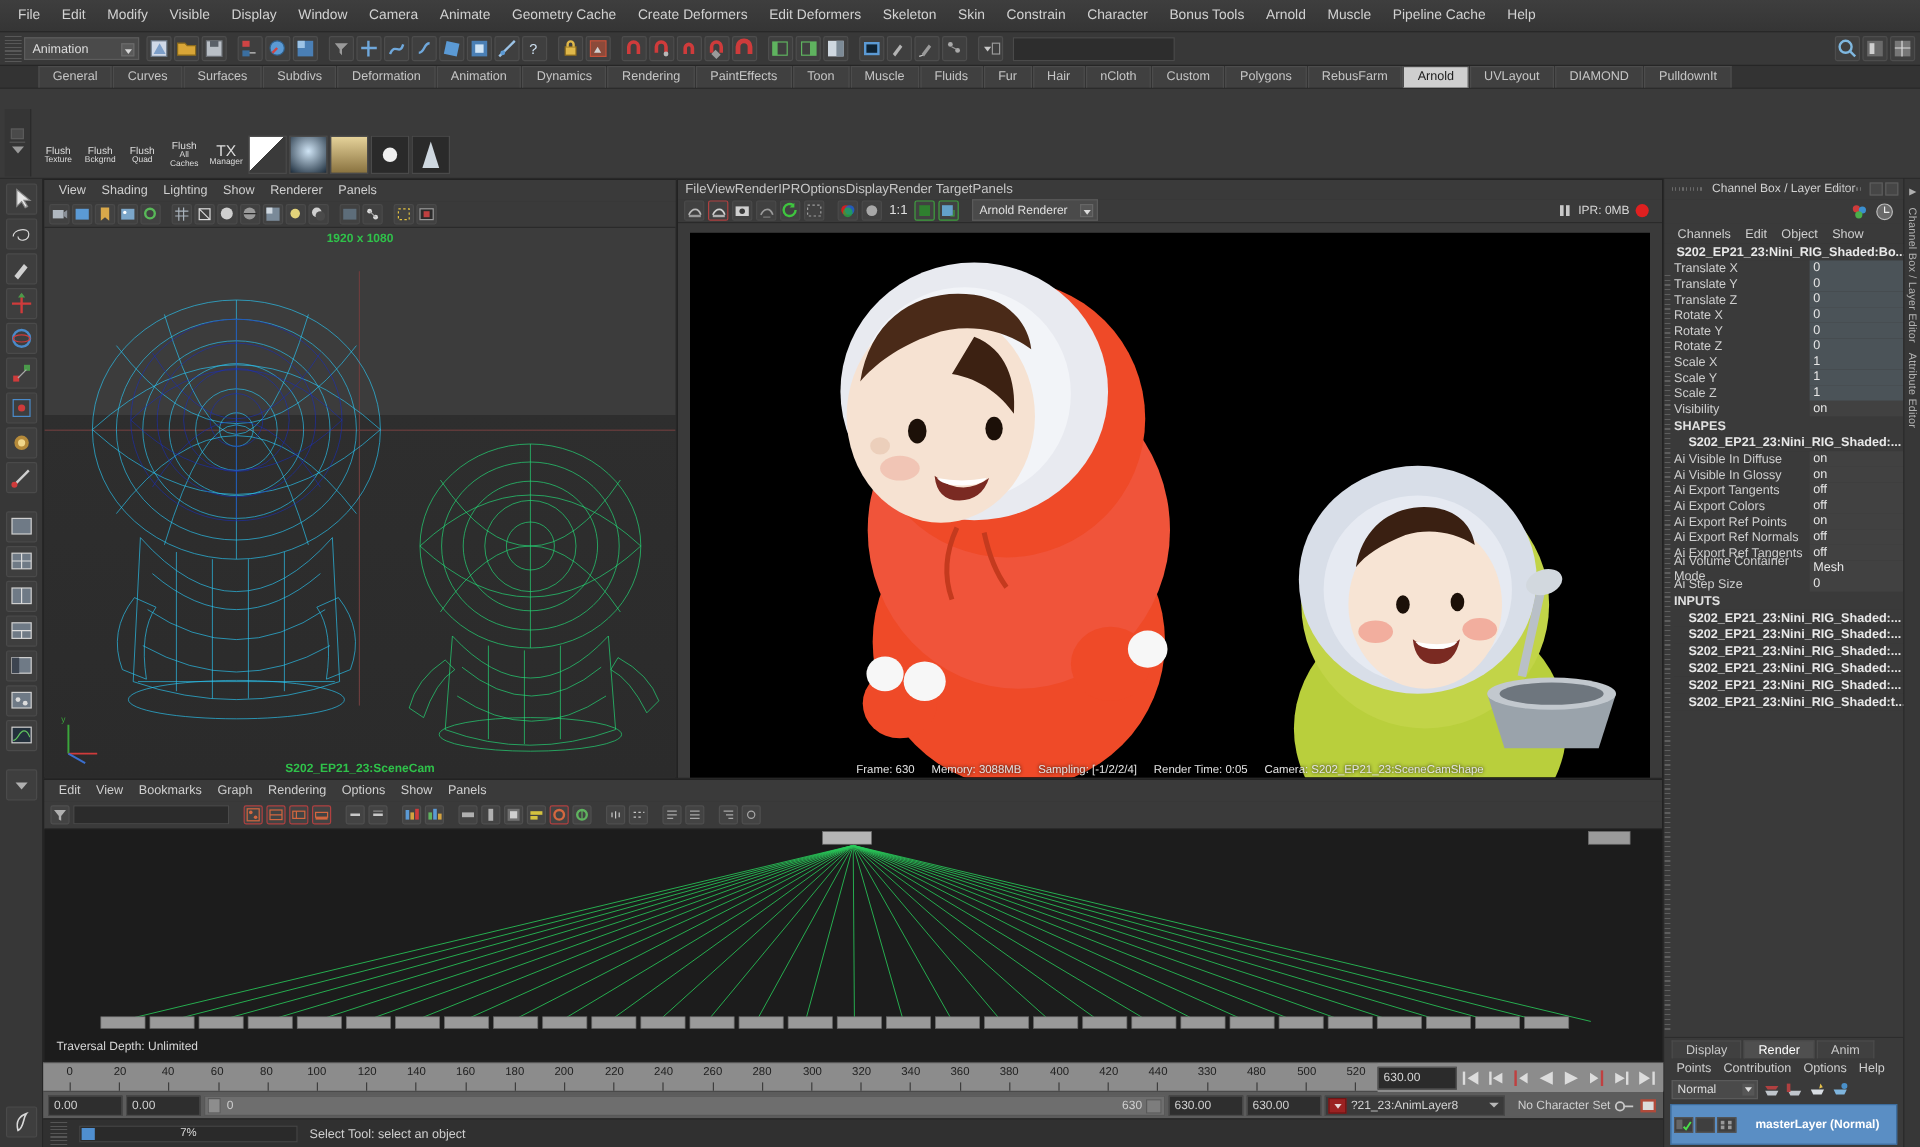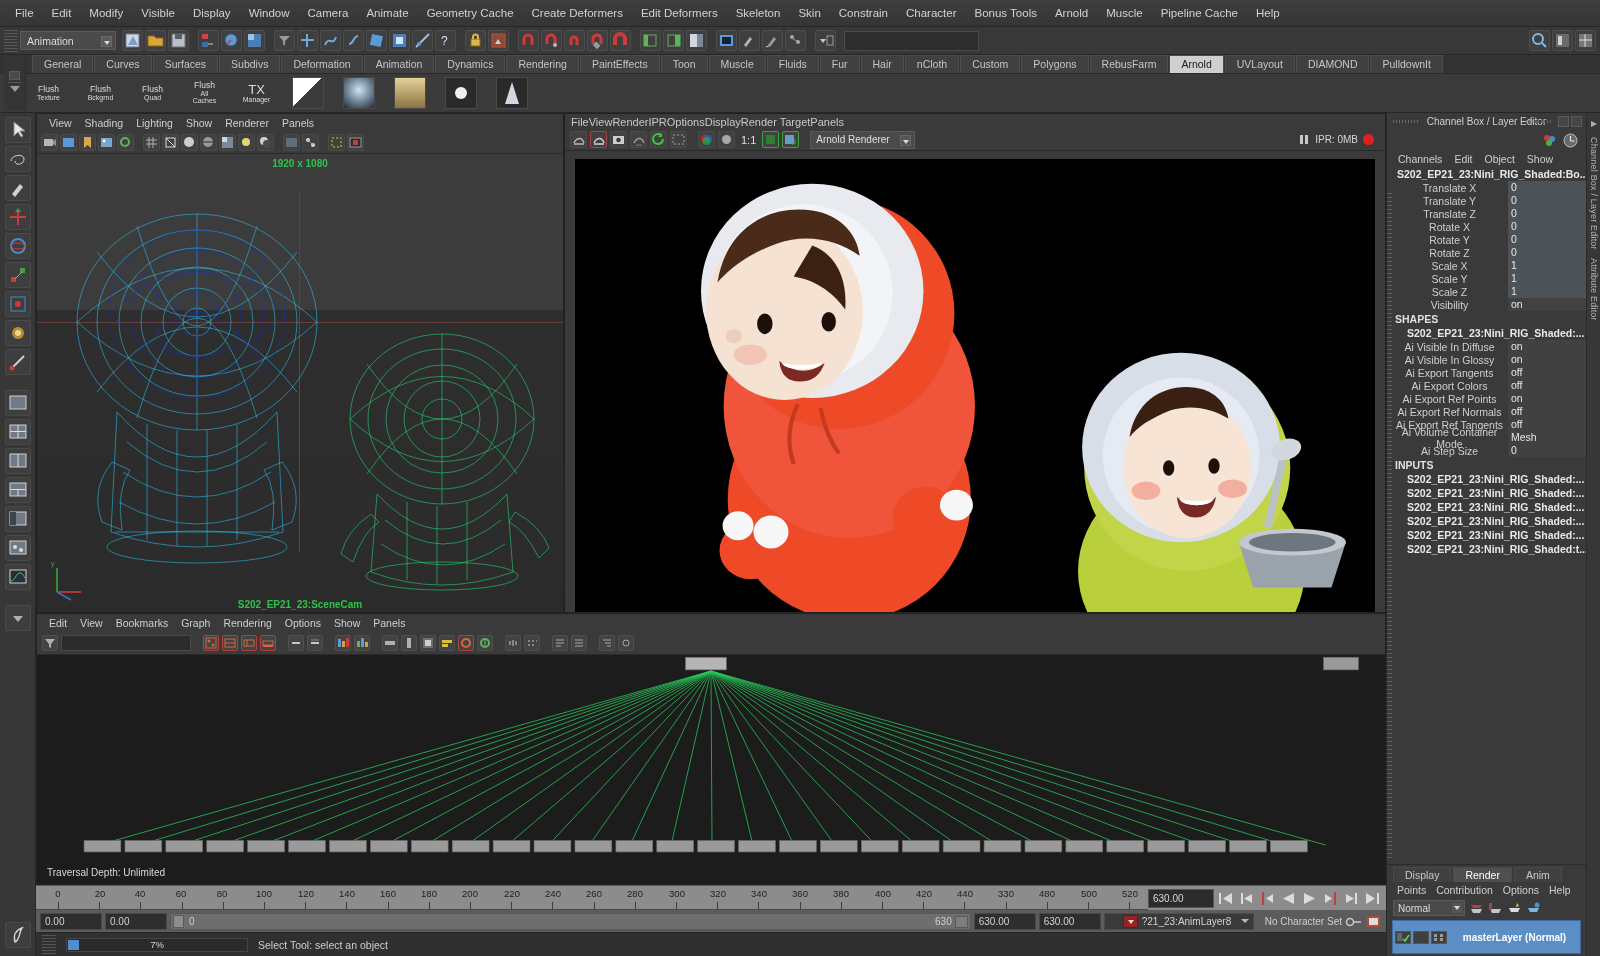--- a/index.html
+++ b/index.html
@@ -26,21 +26,21 @@
   .tb-ico.sep{ width:5px; border:none; background:transparent;}
   .tb-ico svg{ display:block; }
   .statusline .fld{ width:135px; height:20px; background:#2d2d2d; border:1px solid #4a4a4a; margin-left:6px;}
   .statusline .spacer{ flex:1; }
 
   
   .shelf{ background:#3a3a3a; border-bottom:1px solid #262626; flex:0 0 auto;}
   .shelftabs{ height:19px; display:flex; align-items:flex-end; padding-left:32px; background:#333; border-bottom:1px solid #2a2a2a;}
   .shelftab{ padding:2px 11px 2px 11px; font-size:10.5px; color:#c5c5c5; background:#404040; border:1px solid #4c4c4c; border-bottom:none; margin-right:1px; height:18px;}
   .shelftab.active{ background:#cfcfcf; color:#1b1b1b; }
-  .shelfbody{ height:38px; display:flex; align-items:center; padding-left:32px; gap:19px; background:#3a3a3a; position:relative;}
+  .shelfbody{ height:38px; display:flex; align-items:center; padding-left:32px; gap:2px; background:#3a3a3a; position:relative;margin-top:36px;}
   .shelf-handle{ position:absolute; left:4px; top:-19px; width:22px; height:56px; background:#353535; border-right:1px solid #2b2b2b;}
   .shelf-handle .hb{ width:11px; height:9px; background:#4a4a4a; border:1px solid #5a5a5a; margin:16px auto 2px auto; }
   .shelf-handle .hl{ width:13px; height:1px; background:#565656; margin:2px auto;}
   .shelf-handle .tri{ width:0;height:0;border-left:5px solid transparent;border-right:5px solid transparent;border-top:6px solid #9a9a9a; margin:3px auto;}
   .shelfbtn{ width:33px; height:33px; display:flex; flex-direction:column; align-items:center; justify-content:center; color:#dcdcdc; line-height:1.05; text-align:center;}
   .shelfbtn .l1{ font-size:8.5px; } .shelfbtn .l2{ font-size:7px; }
   .shelfimg{ width:32px; height:32px; border:1px solid #4a4a4a; }
 
   
   .main{ flex:1; display:flex; min-height:0; }
@@ -100,21 +100,21 @@
   .tl-right{ position:absolute; right:0; top:0; height:24px; display:flex; align-items:center; gap:2px; padding-right:4px; background:#8c8c8c;}
   .tl-field{ width:66px;height:19px;background:#2b2b2b;border:1px solid #555;color:#d8d8d8;font-size:10px;display:flex;align-items:center;padding-left:4px;}
   .pb{ width:19px;height:19px; position:relative;}
 
   .rangebar{ height:23px; background:#5c5c5c; display:flex; align-items:center; gap:3px; padding:0 4px; border-top:1px solid #4a4a4a; flex:0 0 auto;}
   .rg-field{ width:62px;height:17px;background:#2e2e2e;border:1px solid #484848;color:#d2d2d2;font-size:10px;display:flex;align-items:center;padding-left:4px;}
   .rg-slider{ flex:1; height:17px; background:#6e6e6e; border:1px solid #585858; position:relative;}
   .rg-slider .knob{ position:absolute; left:2px; top:1px; width:11px; height:13px; background:#8d8d8d; border:1px solid #5a5a5a;}
   .rg-slider .endlbl{ position:absolute; right:18px; top:2px; font-size:10px; color:#d0d0d0;}
   .rg-slider .endbox{ position:absolute; right:2px; top:2px; width:13px;height:12px;background:#7d7d7d;border:1px solid #5a5a5a;}
-  .layerpick{ width:150px;height:17px;background:#3a3a3a;border:1px solid #4a4a4a;display:flex;align-items:center;gap:4px;padding-left:18px;font-size:10px;color:#d2d2d2;}
+  .layerpick{ width:150px;height:17px;background:#3a3a3a;border:1px solid #4a4a4a;display:flex;align-items:center;gap:4px;padding-left:2px;font-size:10px;color:#d2d2d2;}
   .redchip{ width:15px;height:13px;background:#9b2222;border:1px solid #6f1414;position:relative;}
   .redchip:after{content:"";position:absolute;left:4px;top:4px;border-left:3px solid transparent;border-right:3px solid transparent;border-top:4px solid #e8d8d8;}
   .nocharset{ font-size:10px;color:#cfcfcf;padding-left:8px;}
 
   
   .melrow{ height:25px; background:#3b3b3b; display:flex; align-items:center; border-top:1px solid #2c2c2c; flex:0 0 auto;}
   .meltab{ width:58px;height:25px;background:#464646;display:flex;align-items:center;justify-content:center;font-size:10.5px;color:#d8d8d8;border-right:1px solid #2c2c2c;}
   .melinput{ flex:1; height:25px; background:#4a4a4a; }
   .melscroll{ width:12px;height:25px;background:#3a3a3a;}
 
@@ -132,21 +132,21 @@
   .cbtitle .wbtn{position:absolute;right:4px;top:3px;width:11px;height:11px;border:1px solid #5d5d5d;background:#464646;}
   .cbtitle .wbtn.b2{right:17px;}
   .cbicons{ height:20px; background:#3a3a3a; display:flex; align-items:center; justify-content:flex-end; gap:6px; padding-right:8px;}
   .cbmenu{ height:17px; background:#3a3a3a; display:flex; align-items:center; gap:2px; padding-left:6px;}
   .cbmenu span{ font-size:10.5px; color:#cfcfcf; padding:0 5px;}
   .cblist{ flex:1; background:#3a3a3a; overflow:hidden; position:relative; padding-left:8px;}
   .cbhdr{ font-size:10.5px; font-weight:bold; color:#e8e8e8; padding:1px 0 1px 2px; background:#3a3a3a;}
   .cbhdr.ind{ padding-left:12px;}
   .cbsec{ font-size:10.5px;font-weight:bold;color:#e0e0e0;padding:2px 0 1px 0;}
   .cbrow{ display:flex; height:13px; align-items:center;}
-  .cbrow .n{ flex:1; text-align:center; font-size:10.5px; color:#cfcfcf; padding-right:4px;}
+  .cbrow .n{ flex:1; text-align:left; font-size:10.5px; color:#cfcfcf; padding-right:4px;}
   .cbrow .v{ width:78px; font-size:10.5px; color:#e6e6e6; background:#4b5358; padding-left:3px; height:13px; line-height:13px;}
   .cbrow .v.plain{ background:#414141;}
   .cbside{position:absolute;left:0;top:26px;bottom:4px;width:5px;
      background:repeating-linear-gradient(180deg,#5e5e5e 0 1px,transparent 1px 4px);}
 
   .layerpanel{ height:92px; background:#3a3a3a; border-top:1px solid #2c2c2c; display:flex; flex-direction:column;}
   .lp-tabs{ height:17px; display:flex; align-items:flex-end; padding-left:6px;}
   .lp-tab{ padding:1px 11px; font-size:10.5px; color:#c8c8c8; background:#404040; border:1px solid #4b4b4b; border-bottom:none; margin-right:2px;}
   .lp-tab.active{ background:#4f4f4f; color:#fff;}
   .lp-menu{ height:16px; display:flex; align-items:center; gap:2px; padding-left:6px;}
@@ -796,20 +796,27 @@
                   <path d="M588 330q18 4 34 0 -4 6-17 6t-17-6z" fill="#fff"></path>
 
                   <path d="M646 372h104l-14 44h-76z" fill="#9aa3ab"></path>
                   <ellipse cx="698" cy="372" rx="52" ry="13" fill="#c2c8ce"></ellipse>
                   <ellipse cx="698" cy="372" rx="42" ry="9" fill="#6e767e"></ellipse>
 
                   <path d="M690 286l-16 72" stroke="#b9c0c7" stroke-width="7"></path>
                   <ellipse cx="692" cy="282" rx="15" ry="10" fill="#d2d8de" transform="rotate(-18 692 282)"></ellipse>
                 </g>
               </svg>
+              <div class="rstatus">
+                <span>Frame: 630</span>
+                <span>Memory: 3088MB</span>
+                <span>Sampling: [-1/2/2/4]</span>
+                <span>Render Time: 0:05</span>
+                <span>Camera: S202_EP21_23:SceneCamShape</span>
+              </div>
             </div>
           </div>
         </div>
       </div>
 
       <div class="hyper">
         <div class="panel-menu">
           <div class="pm">Edit</div>
           <div class="pm">View</div>
           <div class="pm">Bookmarks</div>

